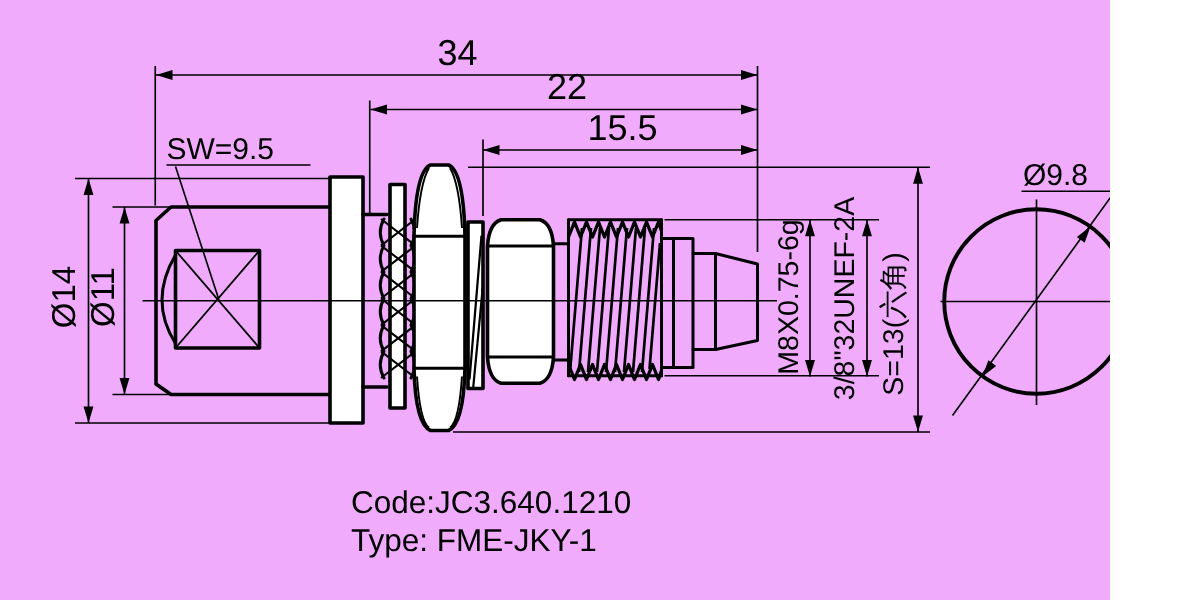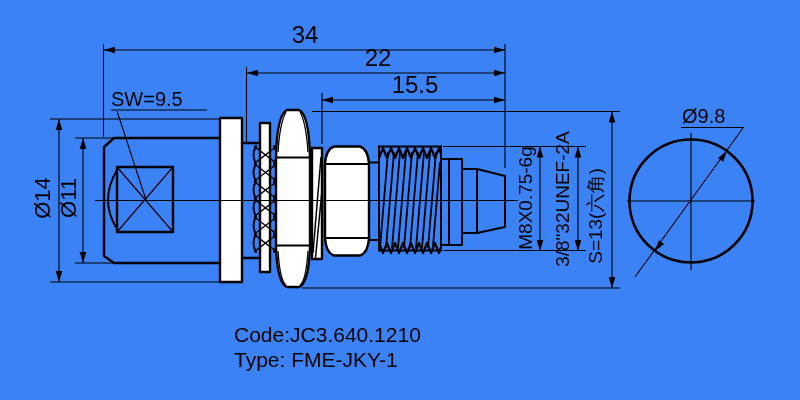--- a/index.html
+++ b/index.html
@@ -1,16 +1,16 @@
 <!DOCTYPE html>
 <html><head>
 <meta charset="utf-8">
 <style>
   html,body{margin:0;padding:0;background:#fff;}
-  .stage{position:relative;width:800px;height:400px;background:#3b82f6;overflow:hidden;}
+  .stage{position:relative;width:740px;height:400px;background:#f0abfc;overflow:hidden;}
   svg{display:block;}
   .thick{stroke:#000;stroke-width:2.4;fill:none;stroke-linejoin:round;stroke-linecap:round;}
   .med{stroke:#000;stroke-width:2;fill:none;stroke-linejoin:round;stroke-linecap:round;}
   .thin{stroke:#000;stroke-width:1.1;fill:none;}
   .hair{stroke:#000;stroke-width:1.2;fill:none;}
   .whitefill{fill:#fff;}
   .arrow{fill:#000;stroke:none;}
   text{fill:#000;font-family:"Liberation Sans", sans-serif;}
   .dimlg{font-size:24px;}
   .dimmd{font-size:20px;}

